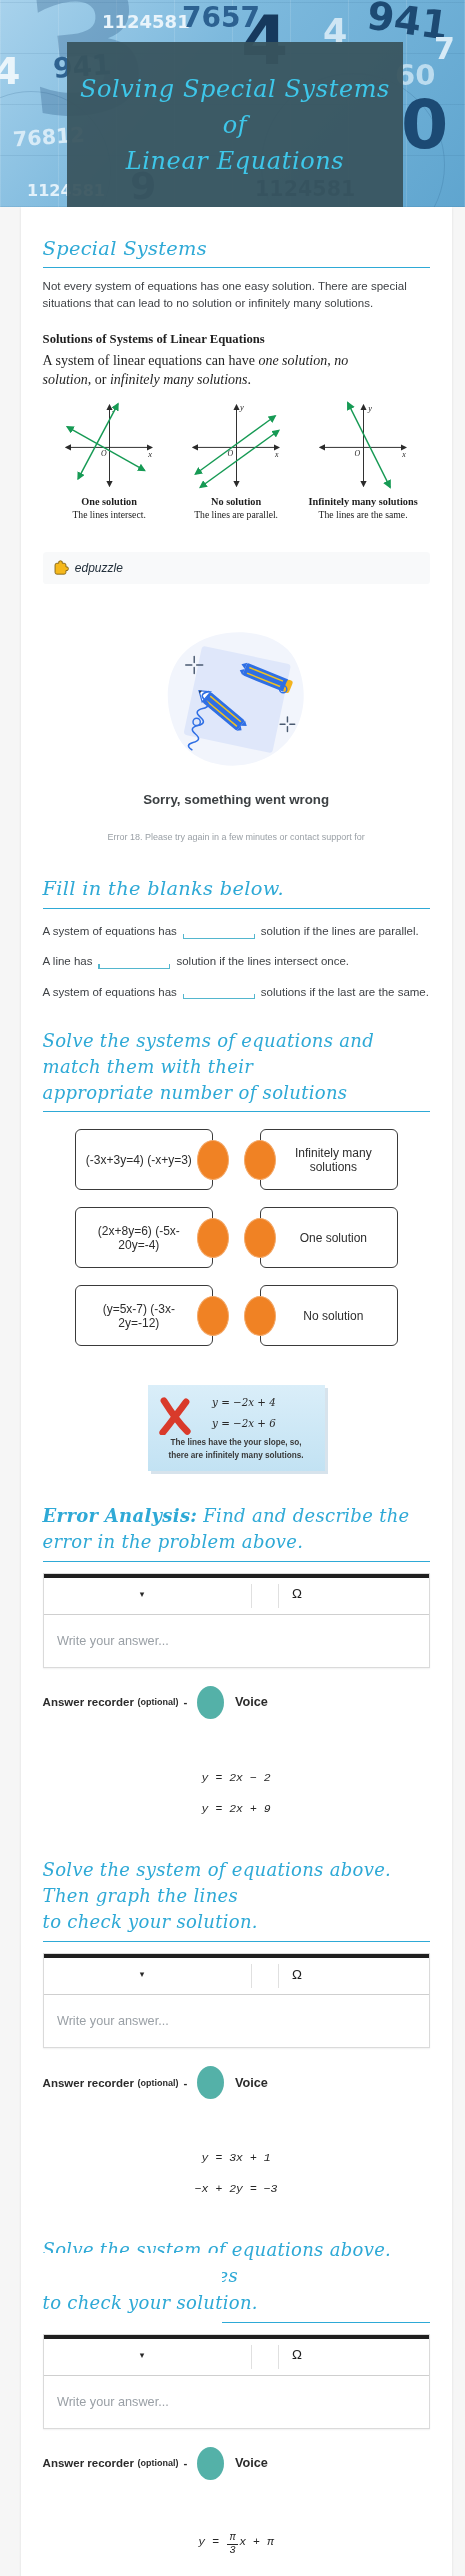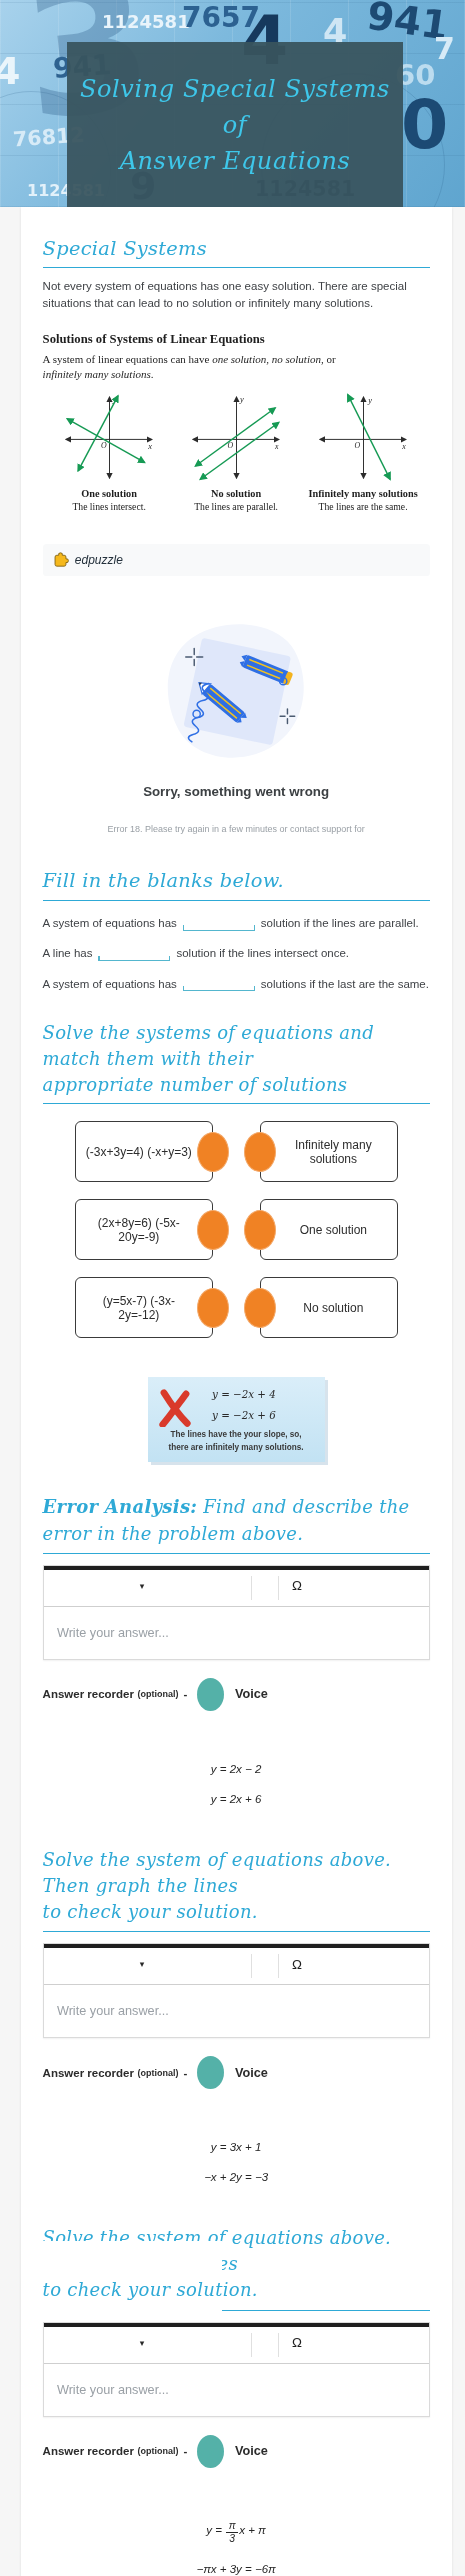--- a/index.html
+++ b/index.html
@@ -23,21 +23,21 @@
   .card{width:431px;margin:0 14px 0 20.6px;background:#ffffff;box-shadow:0 0.6px 2.4px rgba(0,0,0,0.10);
     padding:29px 22px 34px 22px;box-sizing:border-box;}
 
   .hand{color:#2ea9d6;font-family:"DejaVu Serif",serif;font-style:italic;letter-spacing:0.3px;}
   .sect-head{font-size:19.4px;line-height:1.3;padding-bottom:6px;border-bottom:1.2px solid #2ea9d6;}
   .body-text{color:#3f4246;font-size:11.5px;line-height:1.45;margin-top:9.7px;}
 
   
   .tb{margin-top:20.6px;font-family:"Liberation Serif",serif;color:#1f1f1f;}
   .tb-title{font-weight:bold;font-size:12.7px;}
-  .tb-para{font-size:11px;line-height:1.35;margin-top:4.9px;width:327px;}
+  .tb-para{font-size:14px;line-height:1.35;margin-top:4.9px;width:327px;}
   .graphs{display:flex;justify-content:space-between;margin-top:9.7px;padding:0 6px;}
   .graph-fig{width:121px;text-align:center;}
   .graph-cap-b{font-weight:bold;font-size:10.3px;margin-top:2.4px;}
   .graph-cap{font-size:9.7px;color:#222;margin-top:2.4px;}
 
   
   .edp{margin-top:32px;height:32px;background:#f8f9fa;border-radius:3.6px;display:flex;align-items:center;padding-left:9.7px;}
   .edp-label{font-size:12px;color:#24313c;margin-left:5.5px;font-weight:400;font-style:italic;}
 
   
@@ -93,21 +93,21 @@
 
   
   .recorder{display:flex;align-items:center;margin-top:18px;}
   .rec-label{font-size:11.5px;font-weight:bold;color:#2c2c2c;}
   .rec-opt{font-size:9px;font-weight:bold;color:#2c2c2c;margin-left:3.6px;}
   .rec-dash{font-size:11.5px;font-weight:bold;color:#2c2c2c;margin:0 6px 0 4.9px;}
   .voice-btn{width:27px;height:33px;border-radius:50%;background:#54b1a8;margin:0 11px 0 3.6px;cursor:pointer;border:none;}
   .voice-label{font-size:12.7px;font-weight:bold;color:#2c2c2c;}
 
   
-  .eqs{margin:52px 0 42px;text-align:center;font-family:Liberation Sans, sans-serif;font-style:italic;
+  .eqs{margin:52px 0 42px;text-align:center;font-family:Liberation Mono, monospace;font-style:italic;
     font-size:11.5px;color:#262626;}
   .eqs .eq{margin-top:18px;}
   .eqs .eq:first-child{margin-top:0;}
   .frac{display:inline-block;vertical-align:-8.5px;text-align:center;margin:0 1.2px;}
   .frac .n{display:block;border-bottom:0.9px solid #262626;padding:0 2.4px 0.6px;font-size:10.3px;line-height:1.1;}
   .frac .d{display:block;padding-top:0.6px;font-size:10.3px;line-height:1.1;}
 </style>
 </head>
 <body>
 
@@ -139,21 +139,21 @@
       <span class="num" style="left: -6px; top: 52px; font-size: 38px; color: rgb(234, 245, 251); transform: rotate(0deg);">4</span>
       <span class="num" style="left: 13.3px; top: 127px; font-size: 20.6px; color: rgb(215, 235, 247); transform: rotate(-4deg);">76812</span>
       <span class="num" style="left: 27px; top: 183px; font-size: 16px; color: rgb(227, 241, 250); transform: rotate(0deg);">1124581</span>
       <span class="num" style="left: 130px; top: 167px; font-size: 38px; color: rgb(42, 92, 140); transform: rotate(0deg);">9</span>
       <span class="num" style="left: 255px; top: 179px; font-size: 20.6px; color: rgb(30, 78, 121); transform: rotate(0deg);">1124581</span>
       <span class="num" style="left: 434px; top: 34px; font-size: 30px; color: rgb(215, 235, 247); transform: rotate(0deg);">7</span>
     </div>
   <div class="title-box">
     <div class="title-text">
       <div>Solving Special Systems of</div>
-      <div>Answer Equations</div>
+      <div>Linear Equations</div>
     </div>
   </div>
 </div>
 
 <div class="card">
 
   <div class="hand sect-head">Special Systems</div>
   <div class="body-text">Not every system of equations has one easy solution.  There are special situations that can lead to no solution or infinitely many solutions.</div>
 
   <div class="tb">
@@ -273,21 +273,21 @@
       <span>(-3x+3y=4) (-x+y=3)</span>
       <span class="dot"></span>
     </div>
     <div class="m-card right">
       <span class="dot"></span>
       <span>Infinitely many solutions</span>
     </div>
   </div>
   <div class="pair-row">
     <div class="m-card left">
-      <span>(2x+8y=6) (-5x-20y=-9)</span>
+      <span>(2x+8y=6) (-5x-20y=-4)</span>
       <span class="dot"></span>
     </div>
     <div class="m-card right">
       <span class="dot"></span>
       <span>One solution</span>
     </div>
   </div>
   <div class="pair-row">
     <div class="m-card left">
       <span>(y=5x-7) (-3x-2y=-12)</span>
@@ -333,21 +333,21 @@
   <div class="recorder">
     <span class="rec-label">Answer recorder</span>
     <span class="rec-opt">(optional)</span>
     <span class="rec-dash">-</span>
     <button class="voice-btn"></button>
     <span class="voice-label">Voice</span>
   </div>
 
   <div class="eqs">
     <div class="eq">y = 2x − 2</div>
-    <div class="eq">y = 2x + 6</div>
+    <div class="eq">y = 2x + 9</div>
   </div>
   <div class="q-head hand">
     <span class="l1">Solve the system of equations above. Then graph the lines</span>
     <span class="l2">to check your solution.</span>
   </div>
   <div class="editor">
     <div class="ed-top"></div>
     <div class="ed-toolbar">
       <span class="ed-caret">▾</span>
       <span class="ed-div d1"></span>

